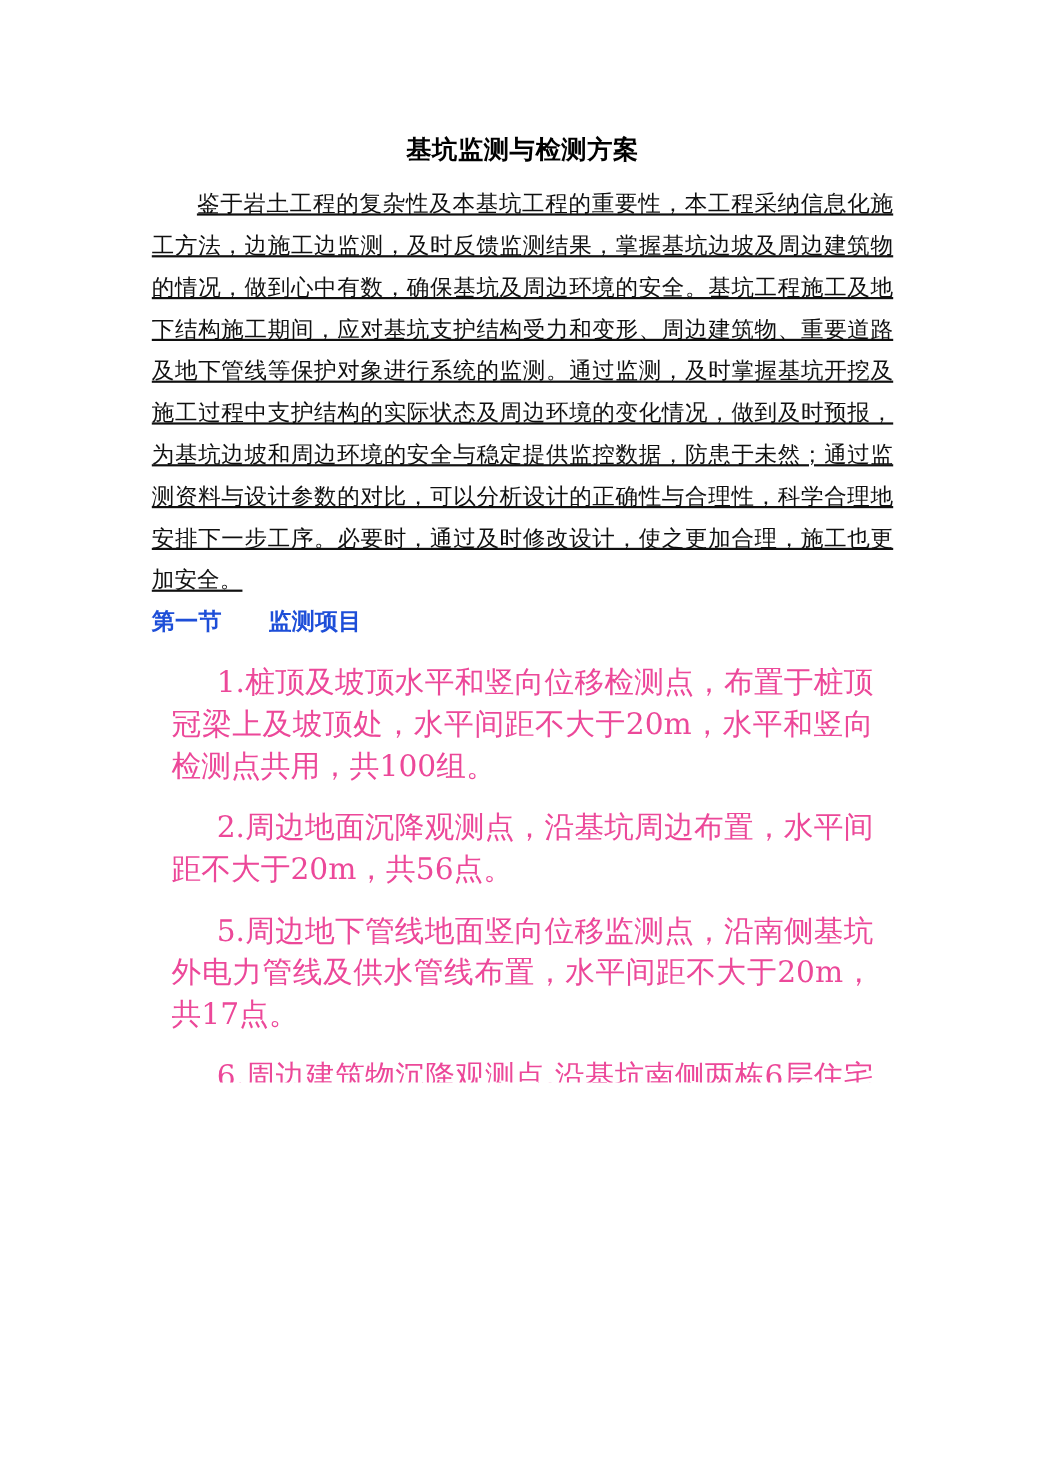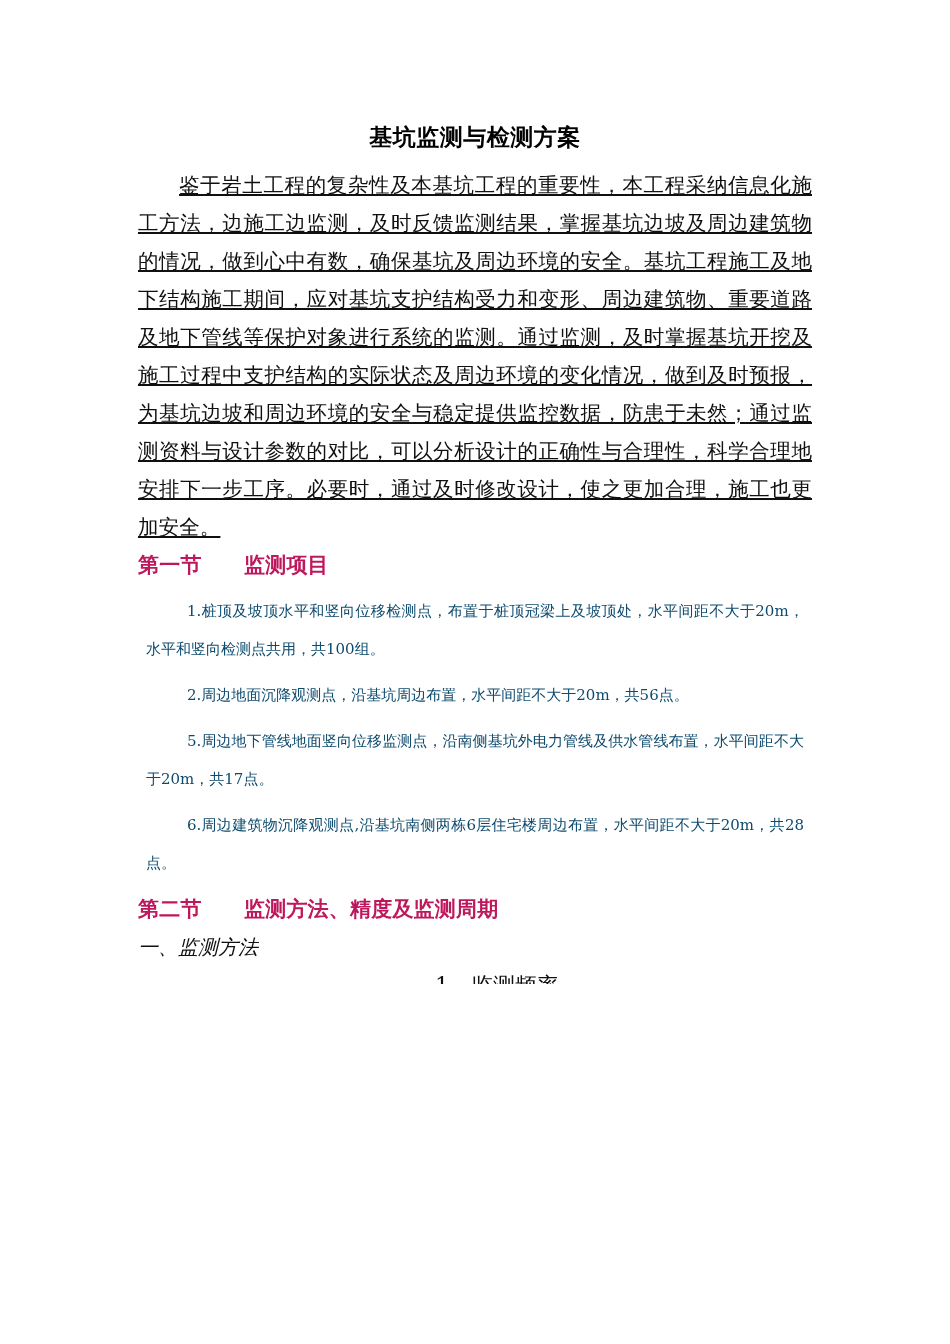--- a/index.html
+++ b/index.html
@@ -60,21 +60,21 @@
   }
 
   
   .section-heading {
     font-family: "DejaVu Sans", "Liberation Sans", sans-serif;
     font-size: 21px;
     font-weight: bold;
     line-height: 38px;
     margin: 0;
     letter-spacing: 0.2px;
-    color: #be185d;
+    color: #1d4ed8;
     white-space: pre;
   }
 
   
   .sub-heading {
     font-size: 20px;
     line-height: 38px;
     margin: 0;
     color: #101010;
     font-style: italic;
@@ -85,27 +85,27 @@
     font-size: 22px;
     line-height: 40px;
     margin: 0;
     text-indent: 44px;
     color: #101010;
     text-align: center;
   }
 
   
   .list-item {
-    font-size: 15px;
+    font-size: 27px;
     line-height: 38px;
     text-align: justify;
     text-justify: inter-ideograph;
-    margin: 8px;
+    margin: 18px;
     text-indent: 41px;
-    color: #0c4a6e;
+    color: #ec4899;
   }
 </style>
 </head>
 <body>
 
 <div class="page">
   <div class="content">
 
     <h1 class="doc-title">基坑监测与检测方案</h1>
 

